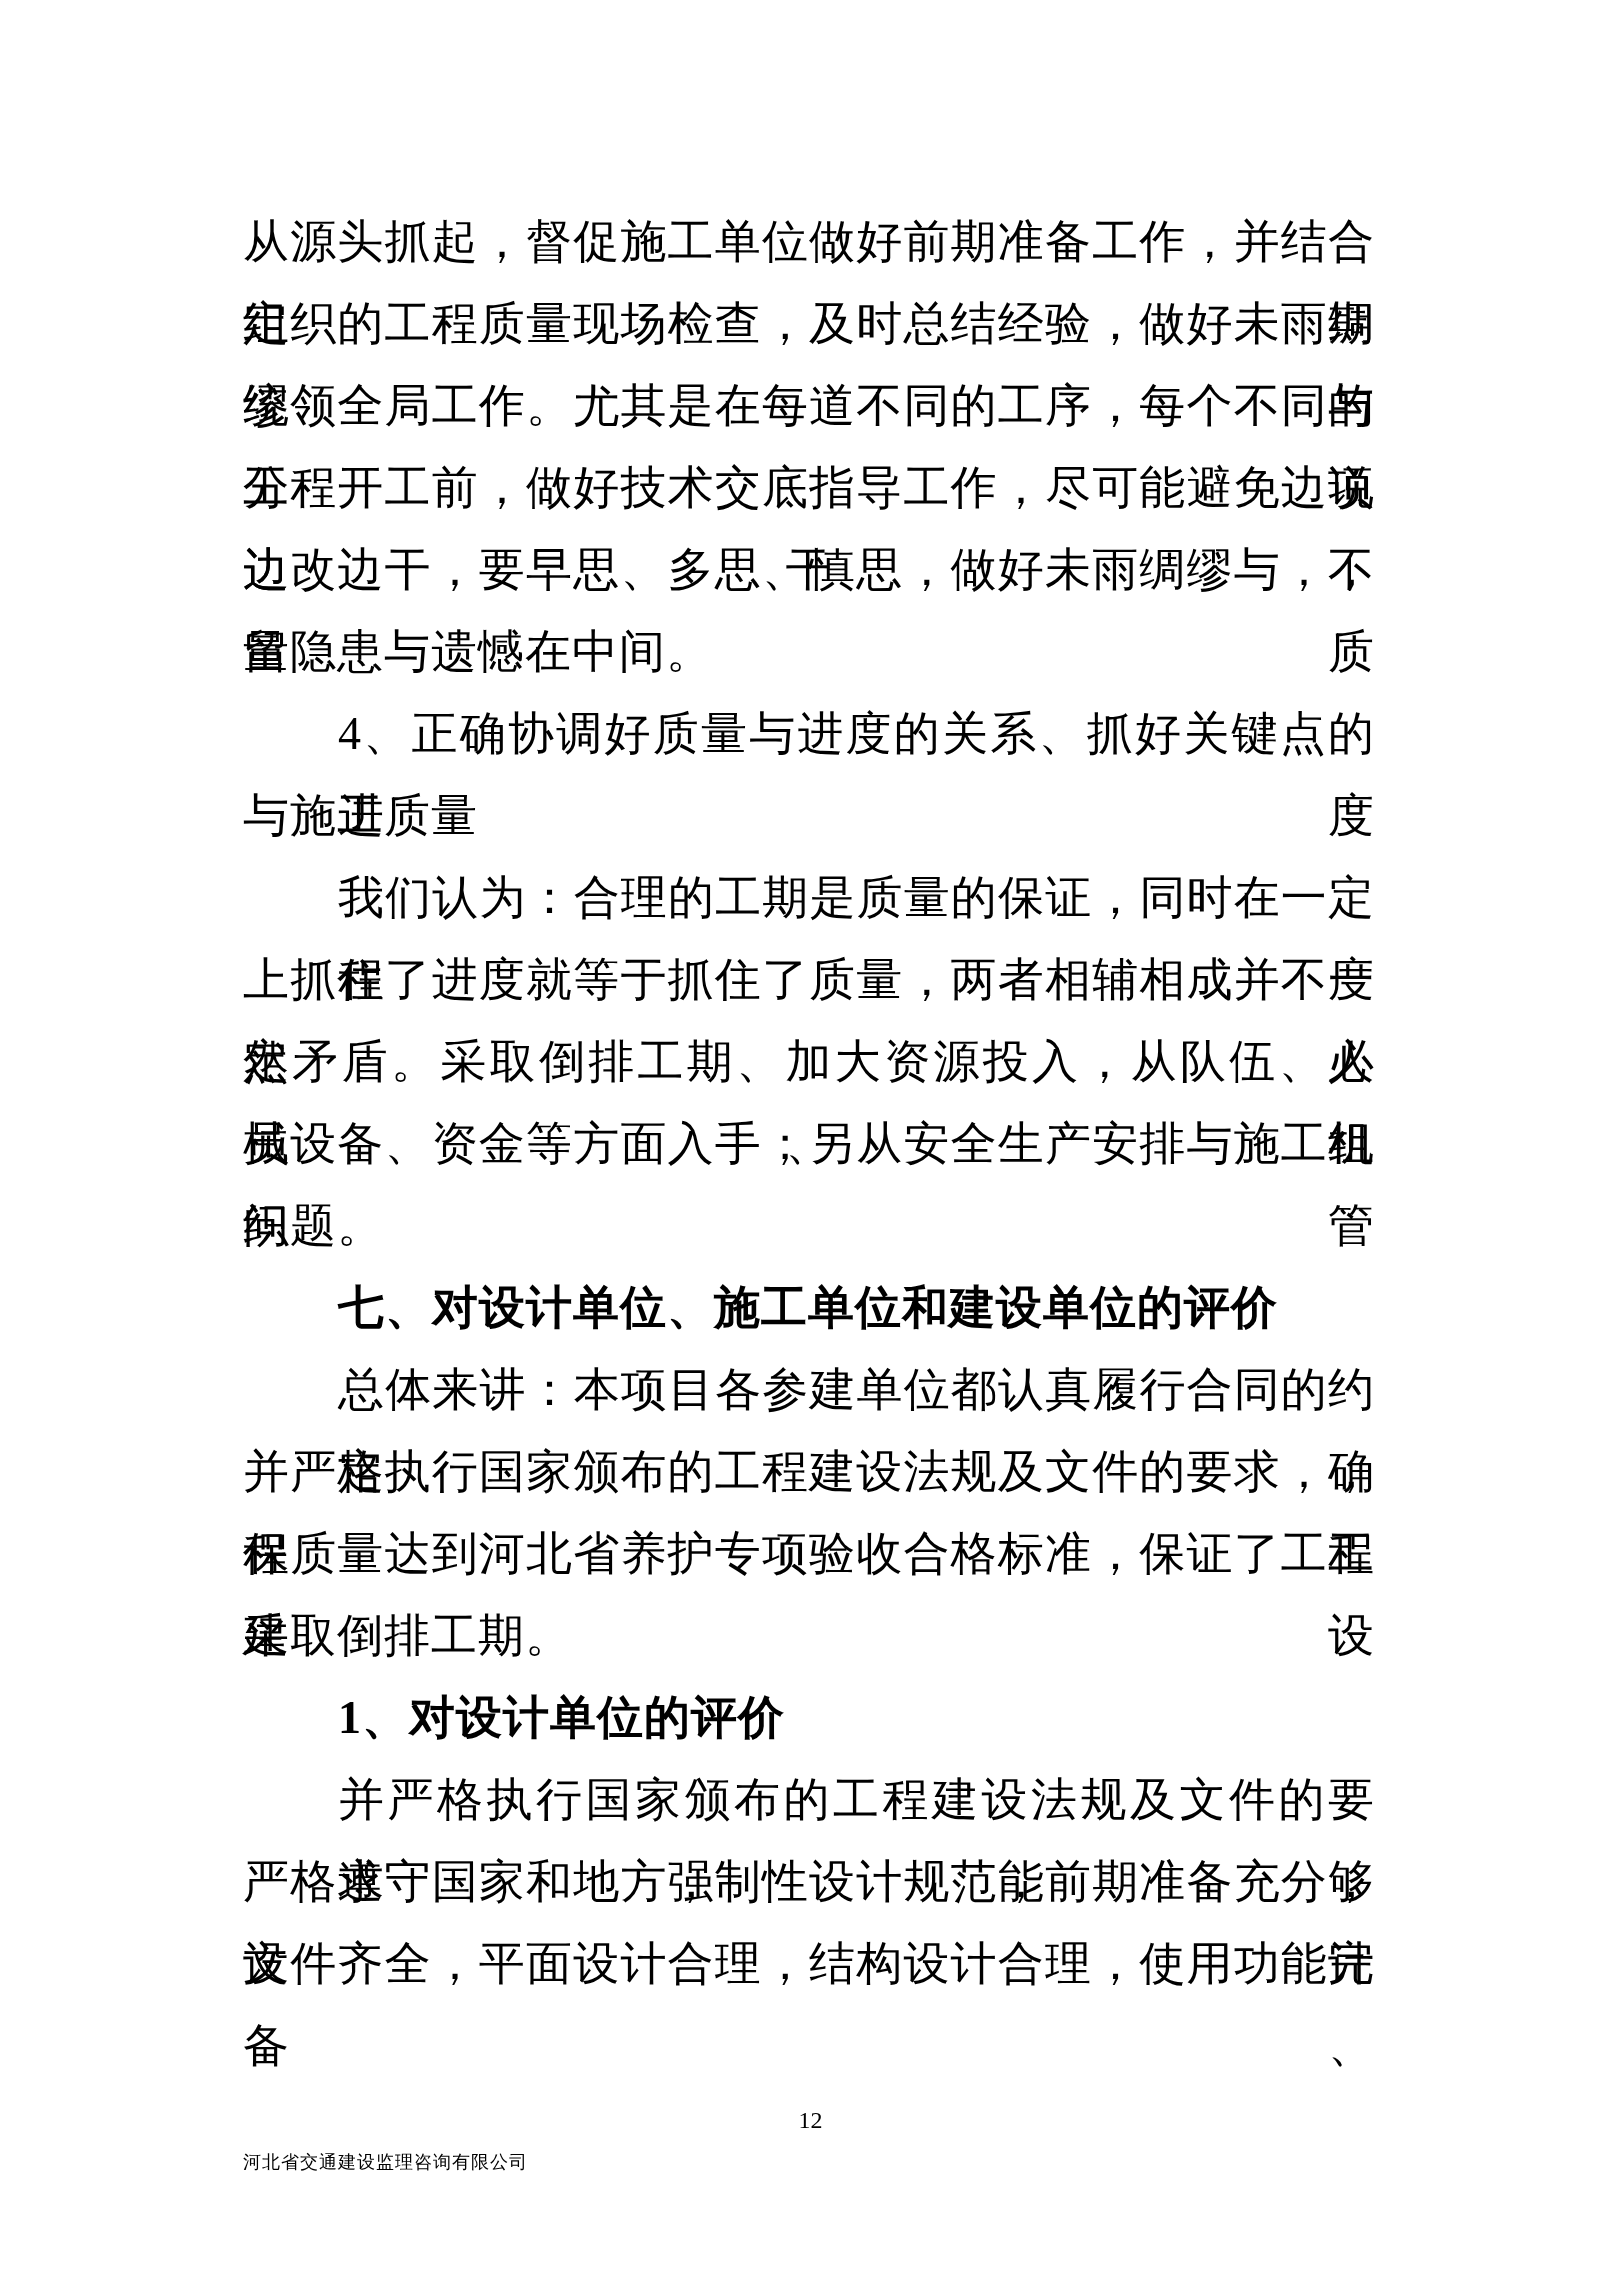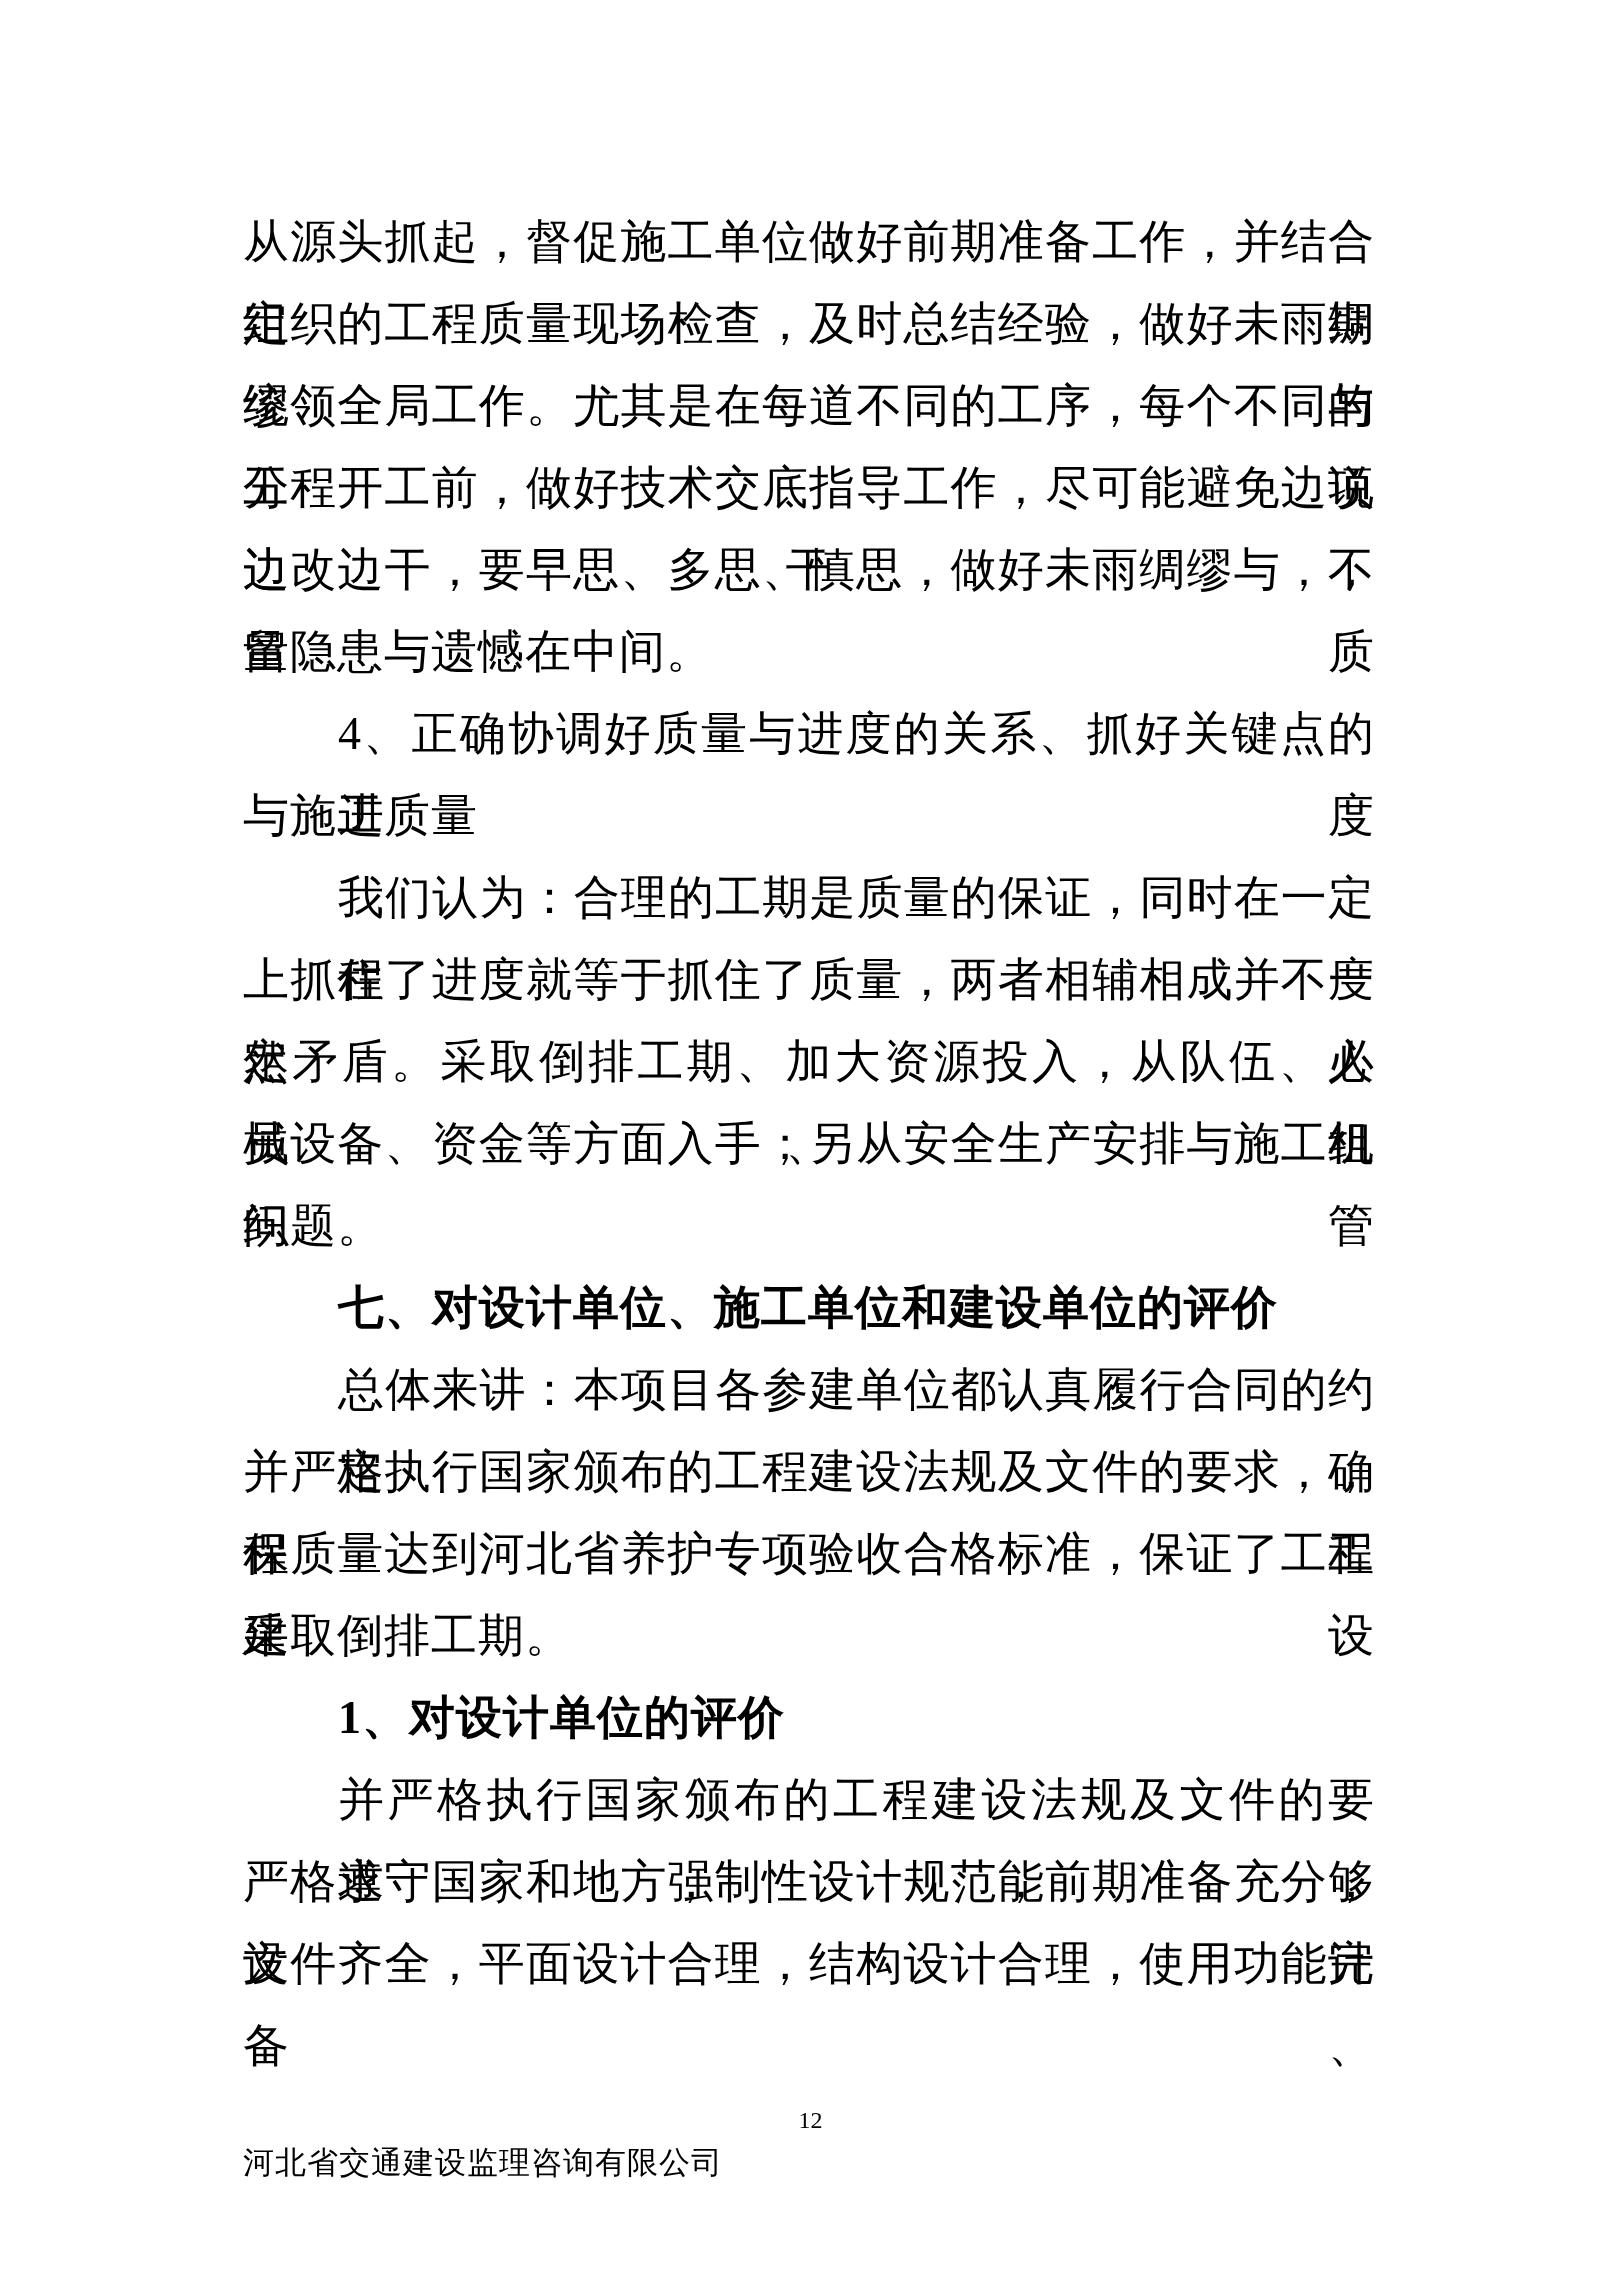--- a/index.html
+++ b/index.html
@@ -49,21 +49,21 @@
     width: 100%;
     text-align: center;
     font-size: 24px;
     line-height: 35px;
     letter-spacing: 0;
   }
   .footer {
     position: absolute;
     top: 2145px;
     left: 243px;
-    font-size: 31px;
+    font-size: 18px;
     line-height: 35px;
     letter-spacing: 1px;
     white-space: nowrap;
   }
 </style>
 </head>
 <body>
 
 <div class="page">
 

